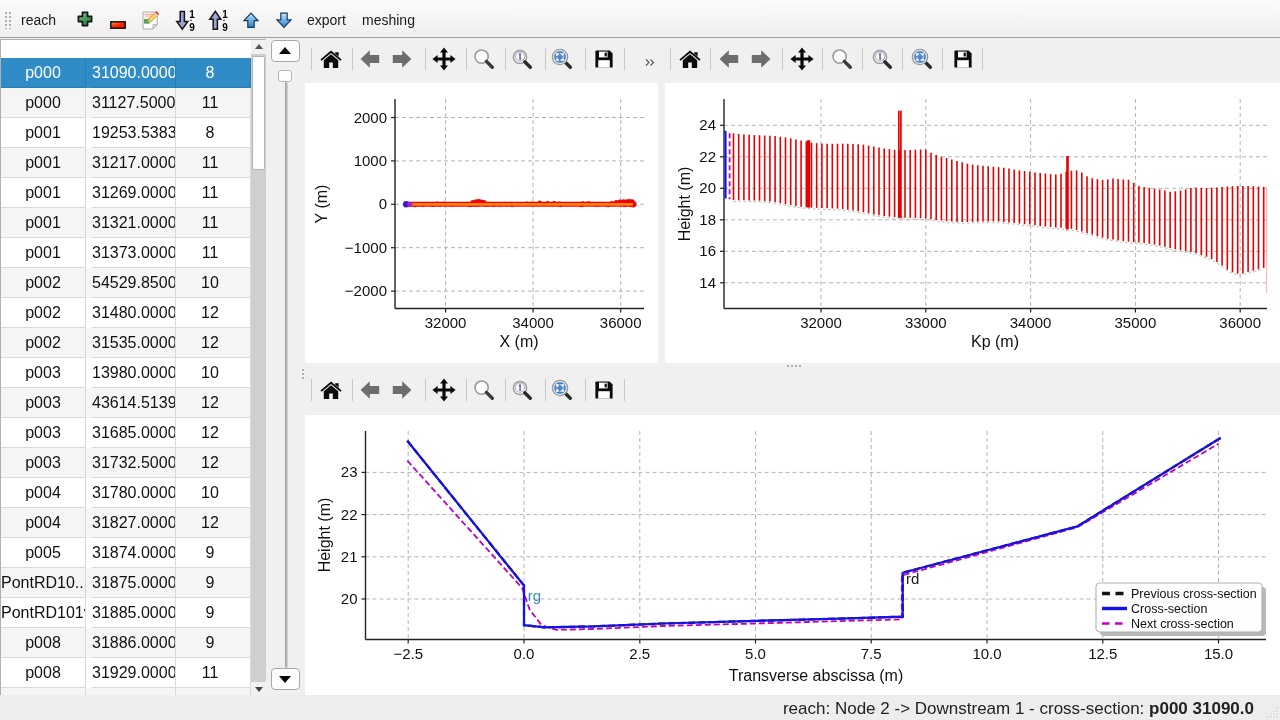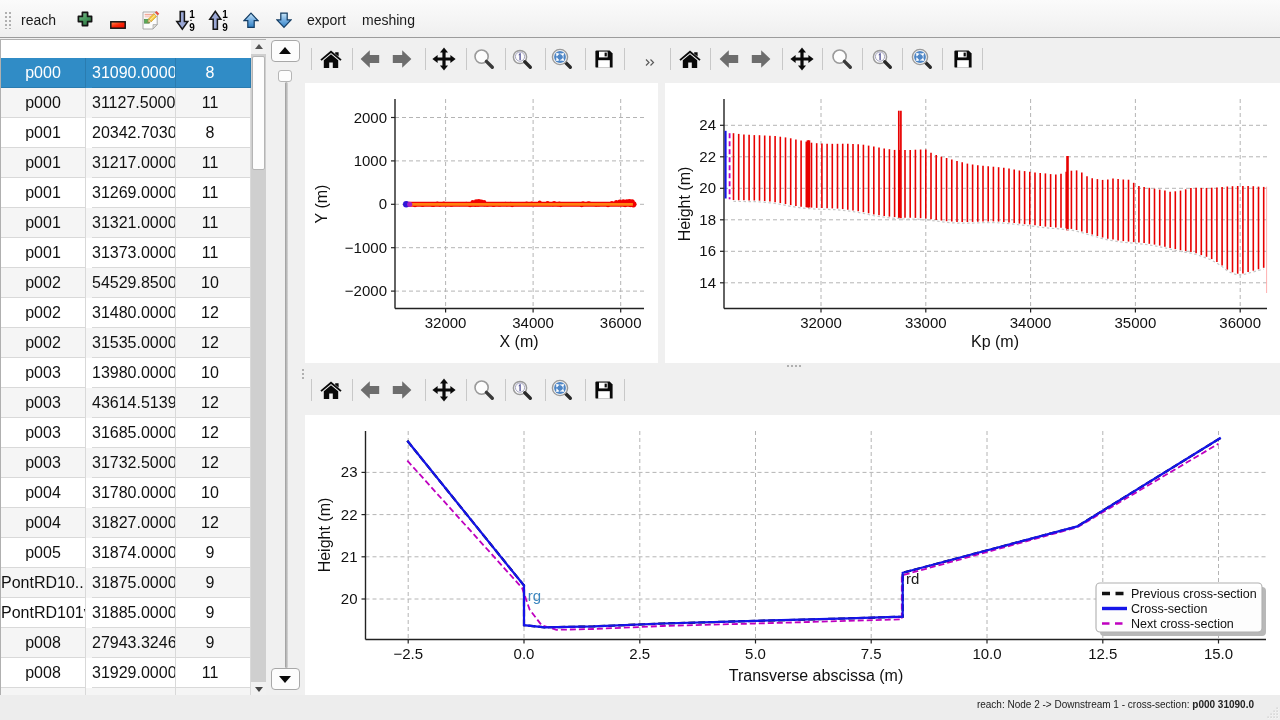--- a/index.html
+++ b/index.html
@@ -46,21 +46,21 @@
 .canvas { position:absolute; background:#fff; }
 svg text.tl { font-size:15px; fill:#111; font-family:"Liberation Sans", sans-serif; }
 svg text.al { font-size:16px; fill:#111; font-family:"Liberation Sans", sans-serif; }
 svg text.lg { font-size:12.5px; fill:#111; font-family:"Liberation Sans", sans-serif; }
 svg text.ann { font-size:15px; font-family:"Liberation Sans", sans-serif; }
 svg line.grid { stroke:#b4b4b4; stroke-width:1; stroke-dasharray:4,3; }
 svg line.tick { stroke:#222; stroke-width:1.2; }
 svg line.spine { stroke:#222; stroke-width:1.4; }
 
 #statusbar { position:absolute; left:0; top:695px; width:1280px; height:25px; background:#ededed; }
-#statustext { position:absolute; right:26px; top:4px; font-size:10px; color:#222;text-align:right; }
+#statustext { position:absolute; right:26px; top:4px; font-size:17px; color:#222;text-align:right; }
 #sizegrip { position:absolute; right:1px; bottom:1px; width:13px; height:13px; }
 </style></head>
 <body>
 <div id="app">
 
 <div id="topbar">
   <div class="dots" style="left:4px;top:11px;height:18px;width:8px"></div>
   <div class="menuitem" style="left:21px">reach</div>
   <div class="tbico" style="left:77px;top:11px"><svg width="16" height="16" viewBox="0 0 16 16">
           <defs>
@@ -139,21 +139,21 @@
       <div class="c2">31090.0000</div>
       <div class="c3">8</div>
     </div>
 <div class="trow even" style="top:88px">
       <div class="c1">p000</div>
       <div class="c2">31127.5000</div>
       <div class="c3">11</div>
     </div>
 <div class="trow odd" style="top:118px">
       <div class="c1">p001</div>
-      <div class="c2">20342.7030</div>
+      <div class="c2">19253.5383</div>
       <div class="c3">8</div>
     </div>
 <div class="trow even" style="top:148px">
       <div class="c1">p001</div>
       <div class="c2">31217.0000</div>
       <div class="c3">11</div>
     </div>
 <div class="trow odd" style="top:178px">
       <div class="c1">p001</div>
       <div class="c2">31269.0000</div>
@@ -224,21 +224,21 @@
       <div class="c2">31875.0000</div>
       <div class="c3">9</div>
     </div>
 <div class="trow odd" style="top:598px">
       <div class="c1">PontRD101v</div>
       <div class="c2">31885.0000</div>
       <div class="c3">9</div>
     </div>
 <div class="trow even" style="top:628px">
       <div class="c1">p008</div>
-      <div class="c2">27943.3246</div>
+      <div class="c2">31886.0000</div>
       <div class="c3">9</div>
     </div>
 <div class="trow odd" style="top:658px">
       <div class="c1">p008</div>
       <div class="c2">31929.0000</div>
       <div class="c3">11</div>
     </div>
 <div class="trow even" style="top:688px;height:8px">
       <div class="c1" style="height:8px"></div>
       <div class="c2" style="height:8px"></div>

